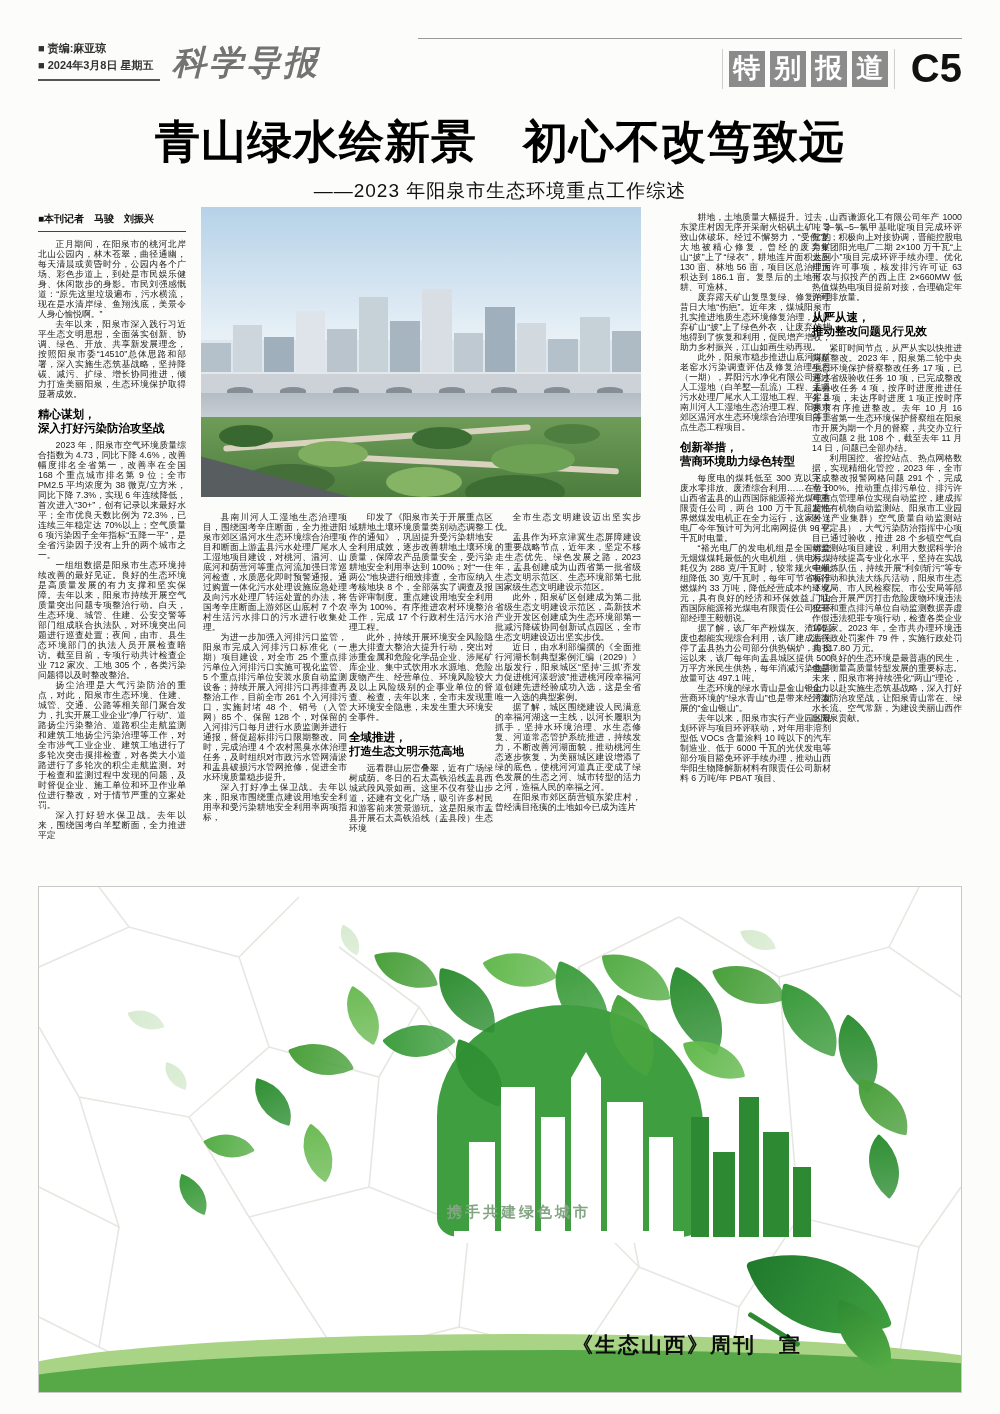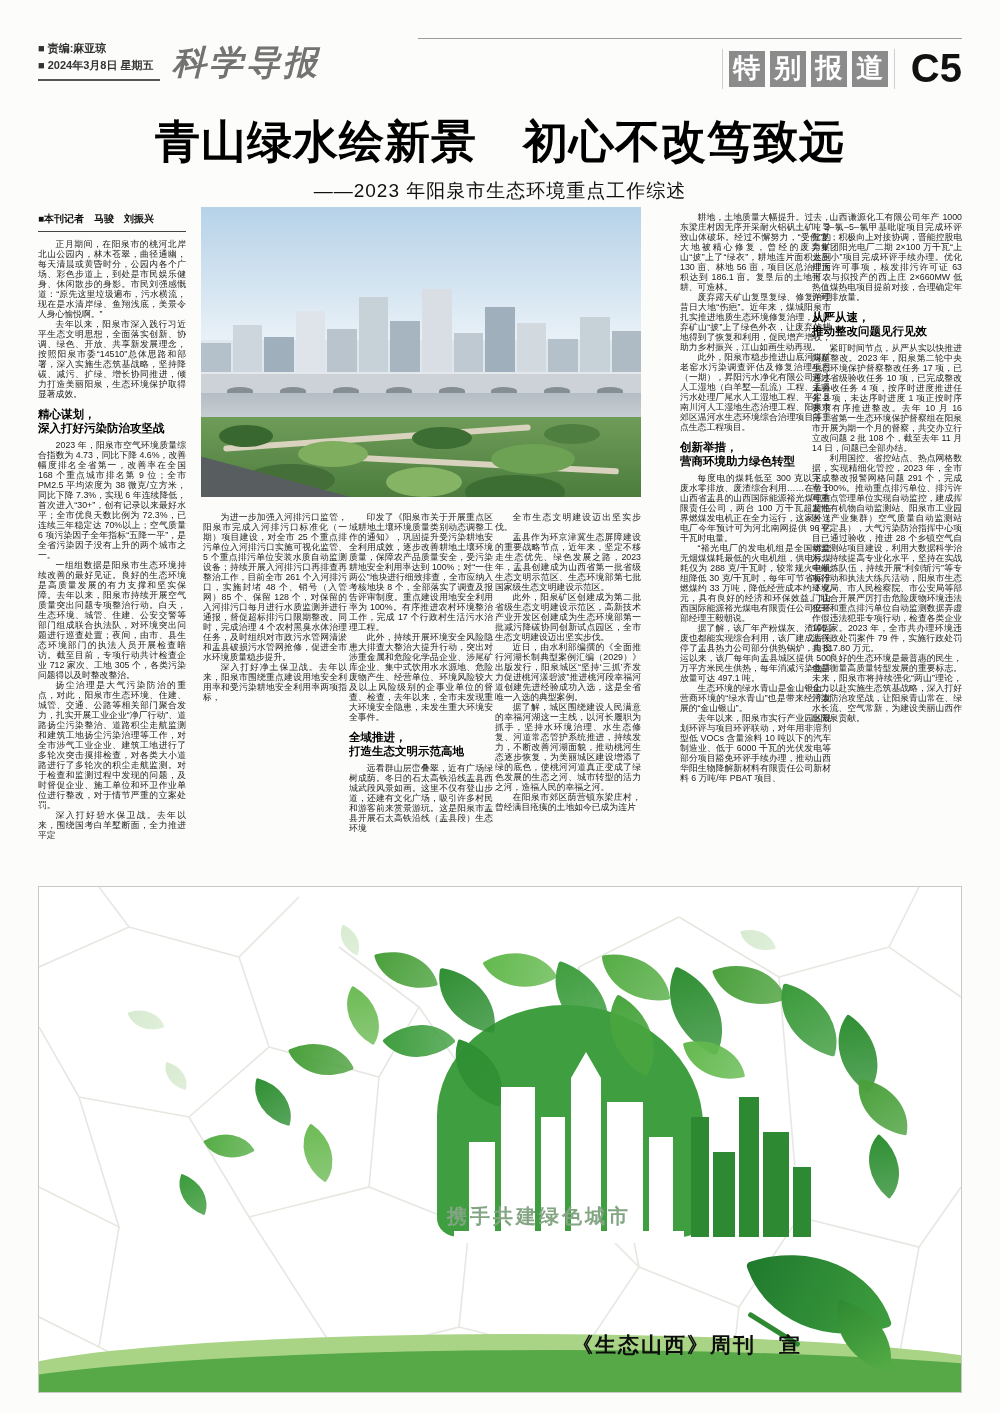--- a/index.html
+++ b/index.html
@@ -59,21 +59,21 @@
   
   .footer-art{position:absolute;left:38px;top:886px;width:922px;height:505px;background:#fff;
               border:1px solid #c9c9c5;overflow:hidden;}
   .mesh{position:absolute;left:0;top:0;}
   .leaf{position:absolute;border-radius:4% 100% 4% 100%;}
   .green-mass{position:absolute;left:398px;top:118px;width:266px;height:232px;background:#3f9e3f;
               border-radius:48% 52% 8% 8%;}
   .bldg{position:absolute;background:#fff;}
   .bldg.tower{clip-path:polygon(50% 0,100% 14%,100% 100%,0 100%,0 14%);}
   .gbldg{position:absolute;background:#2e8a32;}
-  .slogan{position:absolute;left:408px;top:316px;font-size:20px;letter-spacing:3px;color:#84a584;font-weight:bold;}
+  .slogan{position:absolute;left:408px;top:316px;font-size:15px;letter-spacing:3px;color:#84a584;font-weight:bold;}
   .credit{position:absolute;left:533px;top:444px;font-size:21px;color:#0d0d0d;font-weight:600;
           letter-spacing:2px;z-index:12;}
   .hill-light{position:absolute;left:-5%;bottom:-34px;width:114%;height:92px;border-radius:100% 100% 0 0;
               background:#a9d486;z-index:8;}
   .hill-dark{position:absolute;left:-10%;bottom:-62px;width:132%;height:104px;border-radius:100% 100% 0 0;
              background:#57a847;z-index:9;}
   .bigleaf{position:absolute;z-index:10;}
   .stem{position:absolute;background:#2e8a32;border-radius:2px;}
 </style>
 </head>
@@ -112,20 +112,21 @@
           <p class="para">去年以来，阳泉市深入践行习近平生态文明思想，全面落实创新、协调、绿色、开放、共享新发展理念，按照阳泉市委“14510”总体思路和部署，深入实施生态筑基战略，坚持降碳、减污、扩绿、增长协同推进，倾力打造美丽阳泉，生态环境保护取得显著成效。</p>
           <h3 class="subhead">精心谋划，
 深入打好污染防治攻坚战</h3>
           <p class="para">2023 年，阳泉市空气环境质量综合指数为 4.73，同比下降 4.6%，改善幅度排名全省第一，改善率在全国 168 个重点城市排名第 9 位；全市 PM2.5 平均浓度为 38 微克/立方米，同比下降 7.3%，实现 6 年连续降低，首次进入“30+”，创有记录以来最好水平；全市优良天数比例为 72.3%，已连续三年稳定达 70%以上；空气质量 6 项污染因子全年指标“五降一平”，是全省污染因子没有上升的两个城市之一。</p>
           <p class="para">一组组数据是阳泉市生态环境持续改善的最好见证。良好的生态环境是高质量发展的有力支撑和坚实保障。去年以来，阳泉市持续开展空气质量突出问题专项整治行动。白天，生态环境、城管、住建、公安交警等部门组成联合执法队，对环境突出问题进行巡查处置；夜间，由市、县生态环境部门的执法人员开展检查暗访。截至目前，专项行动共计检查企业 712 家次、工地 305 个，各类污染问题得以及时整改整治。</p>
           <p class="para">扬尘治理是大气污染防治的重点，对此，阳泉市生态环境、住建、城管、交通、公路等相关部门聚合发力，扎实开展工业企业“净厂行动”、道路扬尘污染整治、道路积尘走航监测和建筑工地扬尘污染治理等工作，对全市涉气工业企业、建筑工地进行了多轮次突击摸排检查，对各类大小道路进行了多轮次的积尘走航监测。对于检查和监测过程中发现的问题，及时督促企业、施工单位和环卫作业单位进行整改，对于情节严重的立案处罚。</p>
           <p class="para">深入打好碧水保卫战。去年以来，围绕国考白羊墅断面，全力推进平定</p>
         </div>
     </div>
     <div class="col col1">
+        <p class="para">县南川河人工湿地生态治理项目，围绕国考辛庄断面，全力推进阳泉市郊区温河水生态环境综合治理项目和断面上游盂县污水处理厂尾水人工湿地项目建设，对桃河、温河、山底河和荫营河等重点河流加强日常巡河检查，水质恶化即时预警通报。通过购置一体化污水处理设施应急处理及向污水处理厂转运处置的办法，将国考辛庄断面上游郊区山底村 7 个农村生活污水排口的污水进行收集处理。</p>
         <p class="para">为进一步加强入河排污口监管，阳泉市完成入河排污口标准化（一期）项目建设，对全市 25 个重点排污单位入河排污口实施可视化监管、5 个重点排污单位安装水质自动监测设备；持续开展入河排污口再排查再整治工作，目前全市 261 个入河排污口，实施封堵 48 个、销号（入管网）85 个、保留 128 个，对保留的入河排污口每月进行水质监测并进行通报，督促超标排污口限期整改。同时，完成治理 4 个农村黑臭水体治理任务，及时组织对市政污水管网清淤和盂县破损污水管网抢修，促进全市水环境质量稳步提升。</p>
         <p class="para">深入打好净土保卫战。去年以来，阳泉市围绕重点建设用地安全利用率和受污染耕地安全利用率两项指标，</p>
       </div>
     <div class="col col2">
         <p class="para">印发了《阳泉市关于开展重点区域耕地土壤环境质量类别动态调整工作的通知》，巩固提升受污染耕地安全利用成效，逐步改善耕地土壤环境质量，保障农产品质量安全，受污染耕地安全利用率达到 100%；对“一住两公”地块进行细致排查，全市应纳入考核地块 8 个，全部落实了调查及报告评审制度。重点建设用地安全利用率为 100%。有序推进农村环境整治工作，完成 17 个行政村生活污水治理工程。</p>
         <p class="para">此外，持续开展环境安全风险隐患大排查大整治大提升行动，突出对涉重金属和危险化学品企业、涉尾矿库企业、集中式饮用水水源地、危险废物产生、经营单位、环境风险较大及以上风险级别的企事业单位的督查、检查，去年以来，全市未发现重大环境安全隐患，未发生重大环境安全事件。</p>
         <h3 class="subhead">全域推进，
 打造生态文明示范高地</h3>
         <p class="para">远看群山层峦叠翠，近有广场绿树成荫。冬日的石太高铁沿线盂县西城武段风景如画。这里不仅有登山步道，还建有文化广场，吸引许多村民和游客前来赏景游玩。这是阳泉市盂县开展石太高铁沿线（盂县段）生态环境</p>
       </div>

